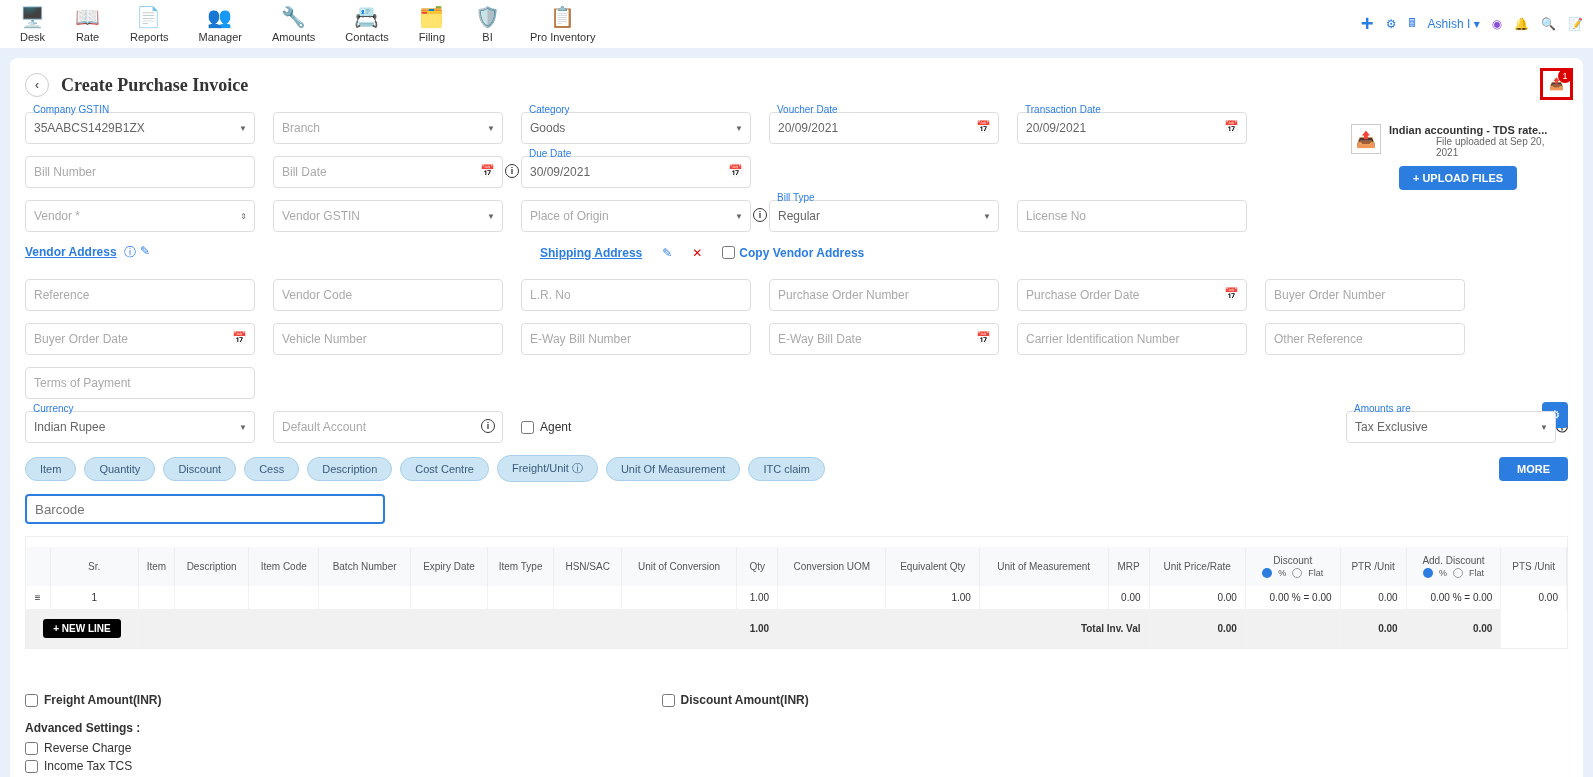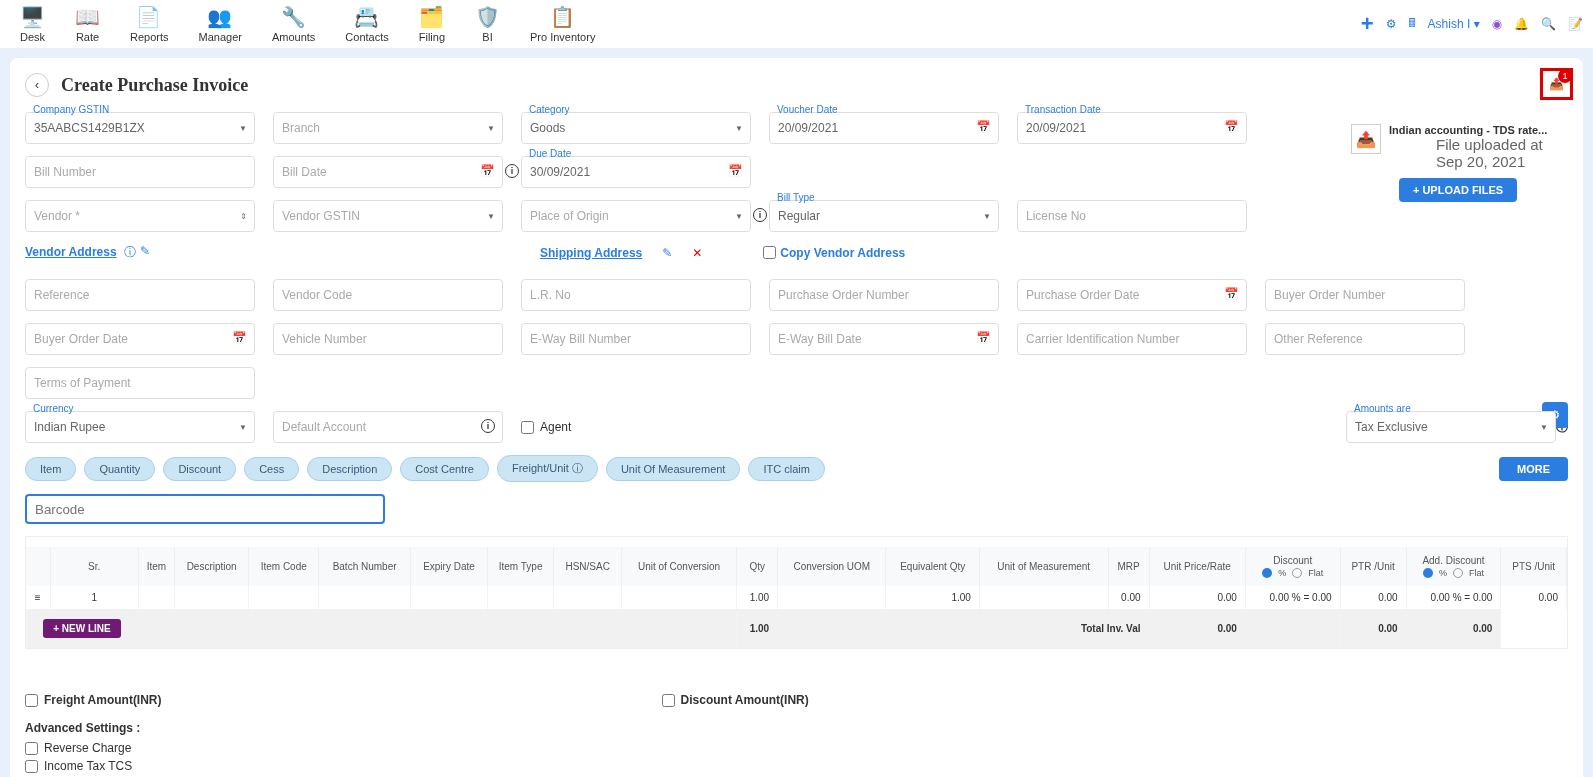--- a/index.html
+++ b/index.html
@@ -27,34 +27,34 @@
 .form-control::placeholder { color: #aaa; }
 .dropdown-arrow { position: absolute; right: 8px; top: 12px; font-size: 8px; color: #666; pointer-events: none; }
 .cal-icon { position: absolute; right: 8px; top: 8px; font-size: 12px; color: #666; }
 .info-icon { position: absolute; right: -16px; top: 8px; font-size: 12px; color: #333; width: 14px; height: 14px; border: 1px solid #333; border-radius: 50%; display: flex; align-items: center; justify-content: center; font-weight: bold; font-size: 9px; }
 
 .upload-panel { position: absolute; right: 10px; top: 58px; width: 230px; background: #fff; padding: 8px; }
 .upload-item { display: flex; gap: 8px; margin-bottom: 8px; }
 .upload-icon { width: 30px; height: 30px; border: 1px solid #ccc; display: flex; align-items: center; justify-content: center; font-size: 16px; }
 .upload-text { flex: 1; }
 .upload-title { font-size: 11px; font-weight: bold; }
-.upload-sub { font-size: 15px; color: #666; padding-left: 47px; }
+.upload-sub { font-size: 10px; color: #666; padding-left: 47px; }
 .upload-btn { background: #2b7de0; color: #fff; border: none; padding: 6px 14px; border-radius: 4px; font-size: 11px; font-weight: bold; cursor: pointer; margin: 0 auto; display: block; }
 
 .attach-badge { position: absolute; right: 10px; top: 10px; border: 3px solid #d00; padding: 6px; }
 .attach-badge-inner { position: relative; }
 .attach-badge .count { position: absolute; top: -8px; right: -8px; background: #d00; color: #fff; width: 14px; height: 14px; border-radius: 50%; font-size: 9px; display: flex; align-items: center; justify-content: center; }
 .red-box-2 { position: absolute; right: 10px; top: 68px; border: 3px solid #d00; width: 40px; height: 36px; display: flex; align-items: center; justify-content: center; }
 .red-oct { width: 18px; height: 18px; background: #d00; border-radius: 3px; }
 
 .addr-row { display: flex; align-items: center; gap: 30px; margin: 10px 0 18px; }
 .addr-link { color: #2b7de0; text-decoration: underline; font-weight: bold; cursor: pointer; }
 .addr-icons { display: inline-flex; gap: 4px; margin-left: 4px; }
 .ship-section { margin-left: 360px; display: flex; align-items: center; gap: 20px; }
-.copy-check { display: flex; align-items: center; gap: 4px; color: #2b7de0; font-weight: bold; margin-left: 41px; }
+.copy-check { display: flex; align-items: center; gap: 4px; color: #2b7de0; font-weight: bold; }
 
 .gear-btn { position: absolute; right: 15px; top: 344px; width: 26px; height: 26px; background: #2b7de0; border-radius: 4px; display: flex; align-items: center; justify-content: center; color: #fff; cursor: pointer; }
 
 .agent-check { display: flex; align-items: center; gap: 6px; color: #333; }
 
 .pills { display: flex; gap: 8px; margin: 12px 0; align-items: center; }
 .pill { background: #cce5f5; border: 1px solid #a8d0eb; color: #3a5a7a; padding: 5px 14px; border-radius: 14px; font-size: 11px; cursor: pointer; }
 .more-btn { margin-left: auto; background: #2b7de0; color: #fff; border: none; padding: 6px 18px; border-radius: 4px; font-weight: bold; cursor: pointer; font-size: 11px; }
 
 .barcode-input { width: 360px; height: 30px; border: 2px solid #2b7de0; border-radius: 4px; padding: 0 8px; margin-bottom: 12px; }
@@ -63,21 +63,21 @@
 table { width: 100%; border-collapse: collapse; font-size: 10px; min-width: 1500px; margin-top: 10px; }
 th { background: #f7f9fb; padding: 8px 4px; text-align: center; font-weight: normal; color: #555; border-right: 1px solid #eee; }
 td { padding: 6px 4px; text-align: center; border-right: 1px solid #f3f3f3; }
 .row-handle { cursor: grab; }
 .sub-th { display: flex; flex-direction: column; align-items: center; gap: 2px; }
 .sub-opts { display: flex; gap: 6px; font-size: 9px; }
 .radio-dot { width: 10px; height: 10px; border-radius: 50%; display: inline-block; }
 .radio-on { background: #2b7de0; }
 .radio-off { border: 1px solid #999; }
 
-.new-line-btn { background: #701a75; color: #fff; border: none; padding: 4px 10px; border-radius: 3px; font-size: 10px; font-weight: bold; cursor: pointer; margin: 4px; }
+.new-line-btn { background: #000000; color: #fff; border: none; padding: 4px 10px; border-radius: 3px; font-size: 10px; font-weight: bold; cursor: pointer; margin: 4px; }
 .total-row td { background: #f1f1f1; font-weight: bold; }
 
 .footer-checks { margin-top: 14px; }
 .footer-row1 { display: flex; gap: 500px; margin-bottom: 10px; margin-top: 44px; }
 .check-item { display: flex; align-items: center; gap: 6px; margin-bottom: 4px; }
 .adv-label { font-weight: bold; margin-bottom: 6px; }
 
 .num-right { text-align: right !important; padding-right: 8px; }
 </style>
 </head>

